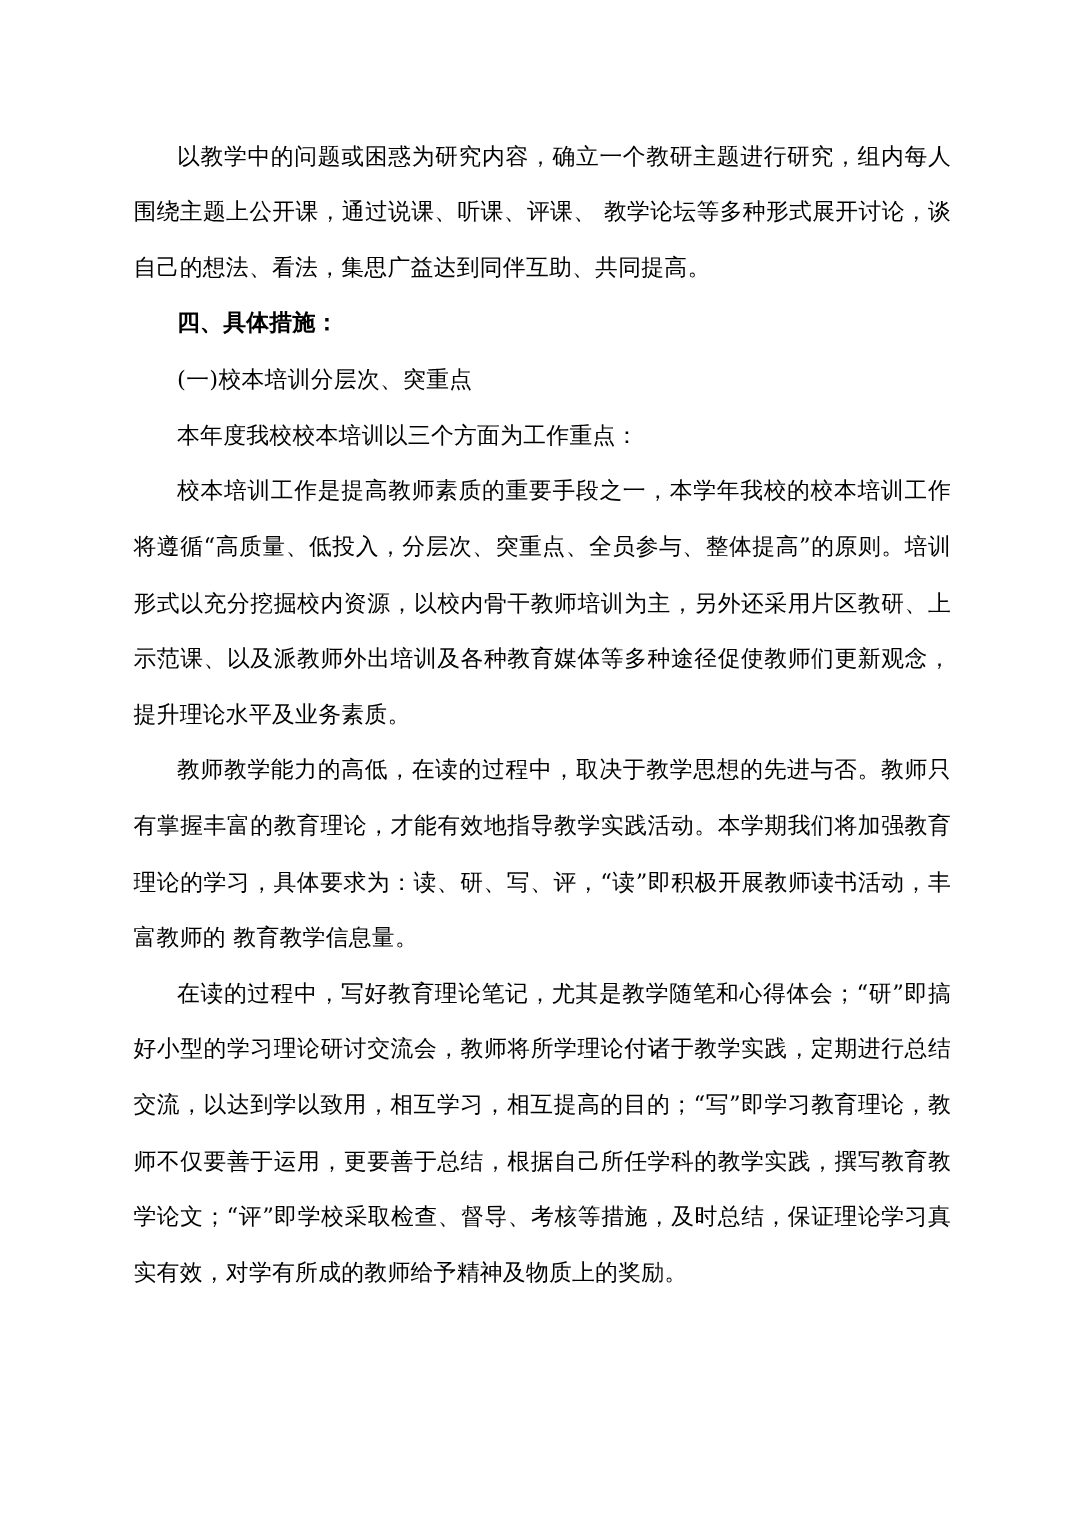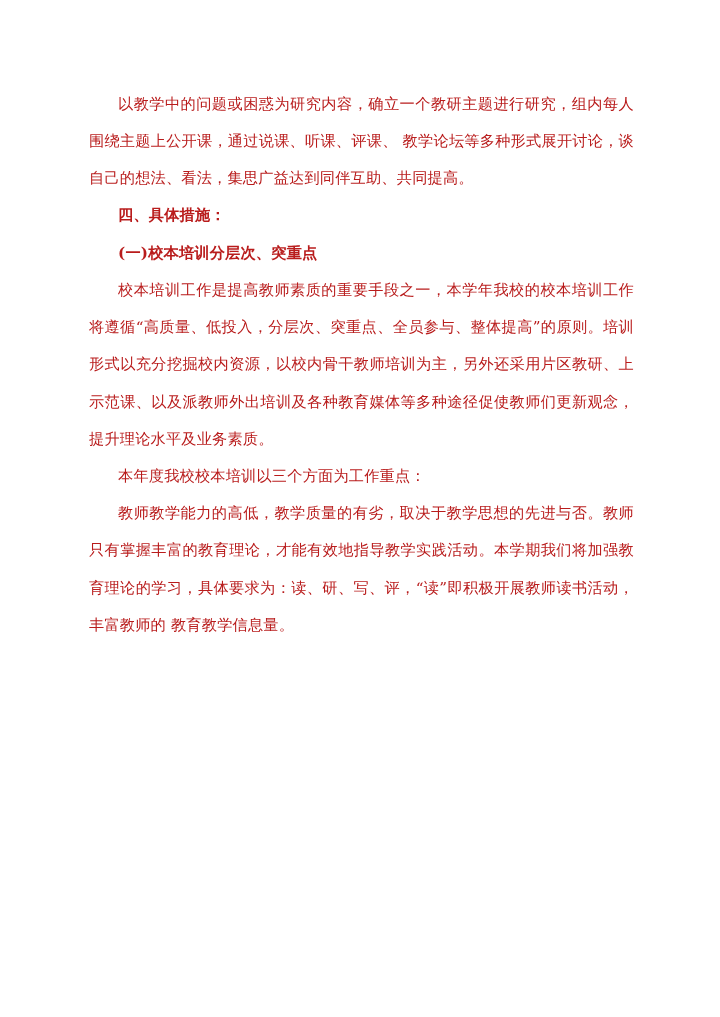--- a/index.html
+++ b/index.html
@@ -1,30 +1,31 @@
 <!DOCTYPE html>
 <html><head>
 <meta charset="utf-8">
 <style>
   html, body { margin: 0; padding: 0; background: #ffffff; }
   body { width: 720px; height: 1017px; overflow: hidden; position: relative; }
   .page {
     position: absolute; left: 89px; top: 86px; width: 545px;
     font-family: "DejaVu Serif", "Liberation Serif", serif;
-    font-size: 15.2px; color: #b91c1c; line-height: 37.2px;
+    font-size: 15.2px; color: #000000; line-height: 37.2px;
     letter-spacing: 0.2px;
   }
   .page p { margin: 0; text-align: justify; text-align-last: left; }
   .indent { text-indent: 29px; }
   .heading { font-weight: bold; text-indent: 29px; font-family: Liberation Mono, monospace; }
-  .sub { text-indent: 29px; font-weight: bold; }
+  .sub { text-indent: 29px; }
 </style>
 </head>
 <body>
 
 <div class="page">
   <p class="indent">以教学中的问题或困惑为研究内容，确立一个教研主题进行研究，组内每人围绕主题上公开课，通过说课、听课、评课、 教学论坛等多种形式展开讨论，谈自己的想法、看法，集思广益达到同伴互助、共同提高。</p>
   <p class="heading">四、具体措施：</p>
   <p class="sub">(一)校本培训分层次、突重点</p>
+  <p class="indent">本年度我校校本培训以三个方面为工作重点：</p>
   <p class="indent">校本培训工作是提高教师素质的重要手段之一，本学年我校的校本培训工作将遵循“高质量、低投入，分层次、突重点、全员参与、整体提高”的原则。培训形式以充分挖掘校内资源，以校内骨干教师培训为主，另外还采用片区教研、上示范课、以及派教师外出培训及各种教育媒体等多种途径促使教师们更新观念，提升理论水平及业务素质。</p>
-  <p class="indent">本年度我校校本培训以三个方面为工作重点：</p>
-  <p class="indent">教师教学能力的高低，教学质量的有劣，取决于教学思想的先进与否。教师只有掌握丰富的教育理论，才能有效地指导教学实践活动。本学期我们将加强教育理论的学习，具体要求为：读、研、写、评，“读”即积极开展教师读书活动，丰富教师的 教育教学信息量。</p>
+  <p class="indent">教师教学能力的高低，在读的过程中，取决于教学思想的先进与否。教师只有掌握丰富的教育理论，才能有效地指导教学实践活动。本学期我们将加强教育理论的学习，具体要求为：读、研、写、评，“读”即积极开展教师读书活动，丰富教师的 教育教学信息量。</p>
+  <p class="indent">在读的过程中，写好教育理论笔记，尤其是教学随笔和心得体会；“研”即搞好小型的学习理论研讨交流会，教师将所学理论付诸于教学实践，定期进行总结交流，以达到学以致用，相互学习，相互提高的目的；“写”即学习教育理论，教师不仅要善于运用，更要善于总结，根据自己所任学科的教学实践，撰写教育教学论文；“评”即学校采取检查、督导、考核等措施，及时总结，保证理论学习真实有效，对学有所成的教师给予精神及物质上的奖励。</p>
 </div>
 
 </body></html>

